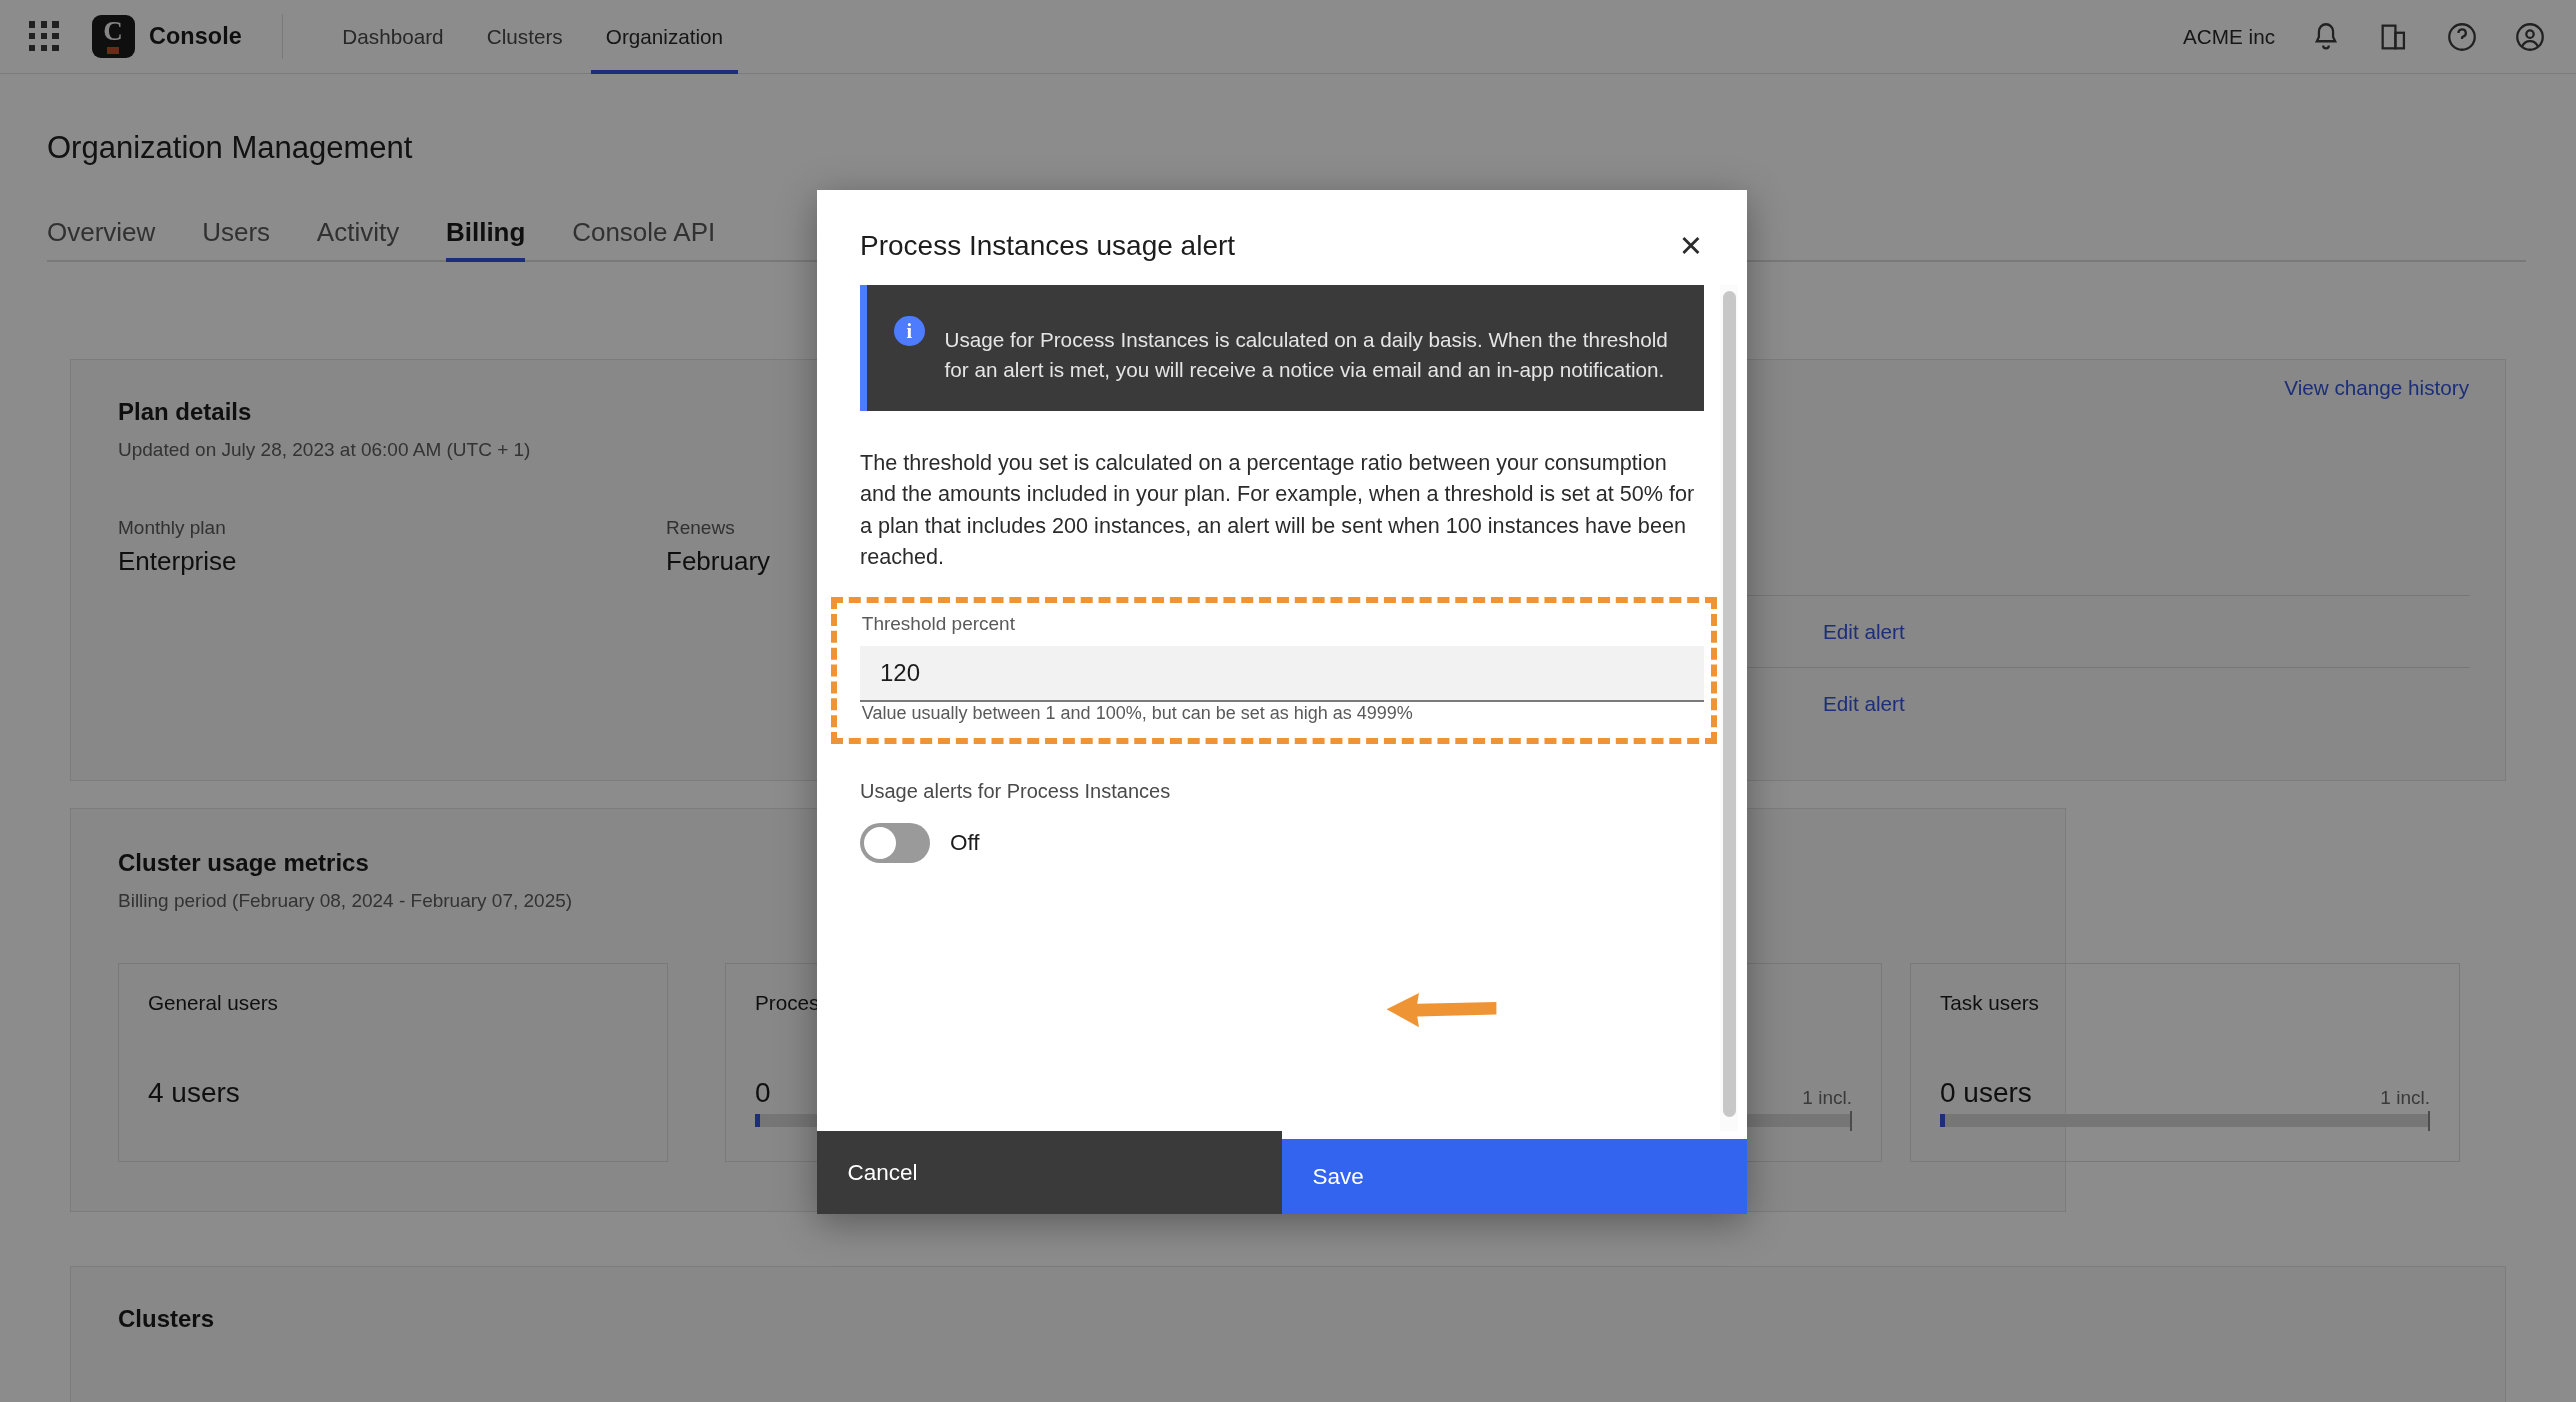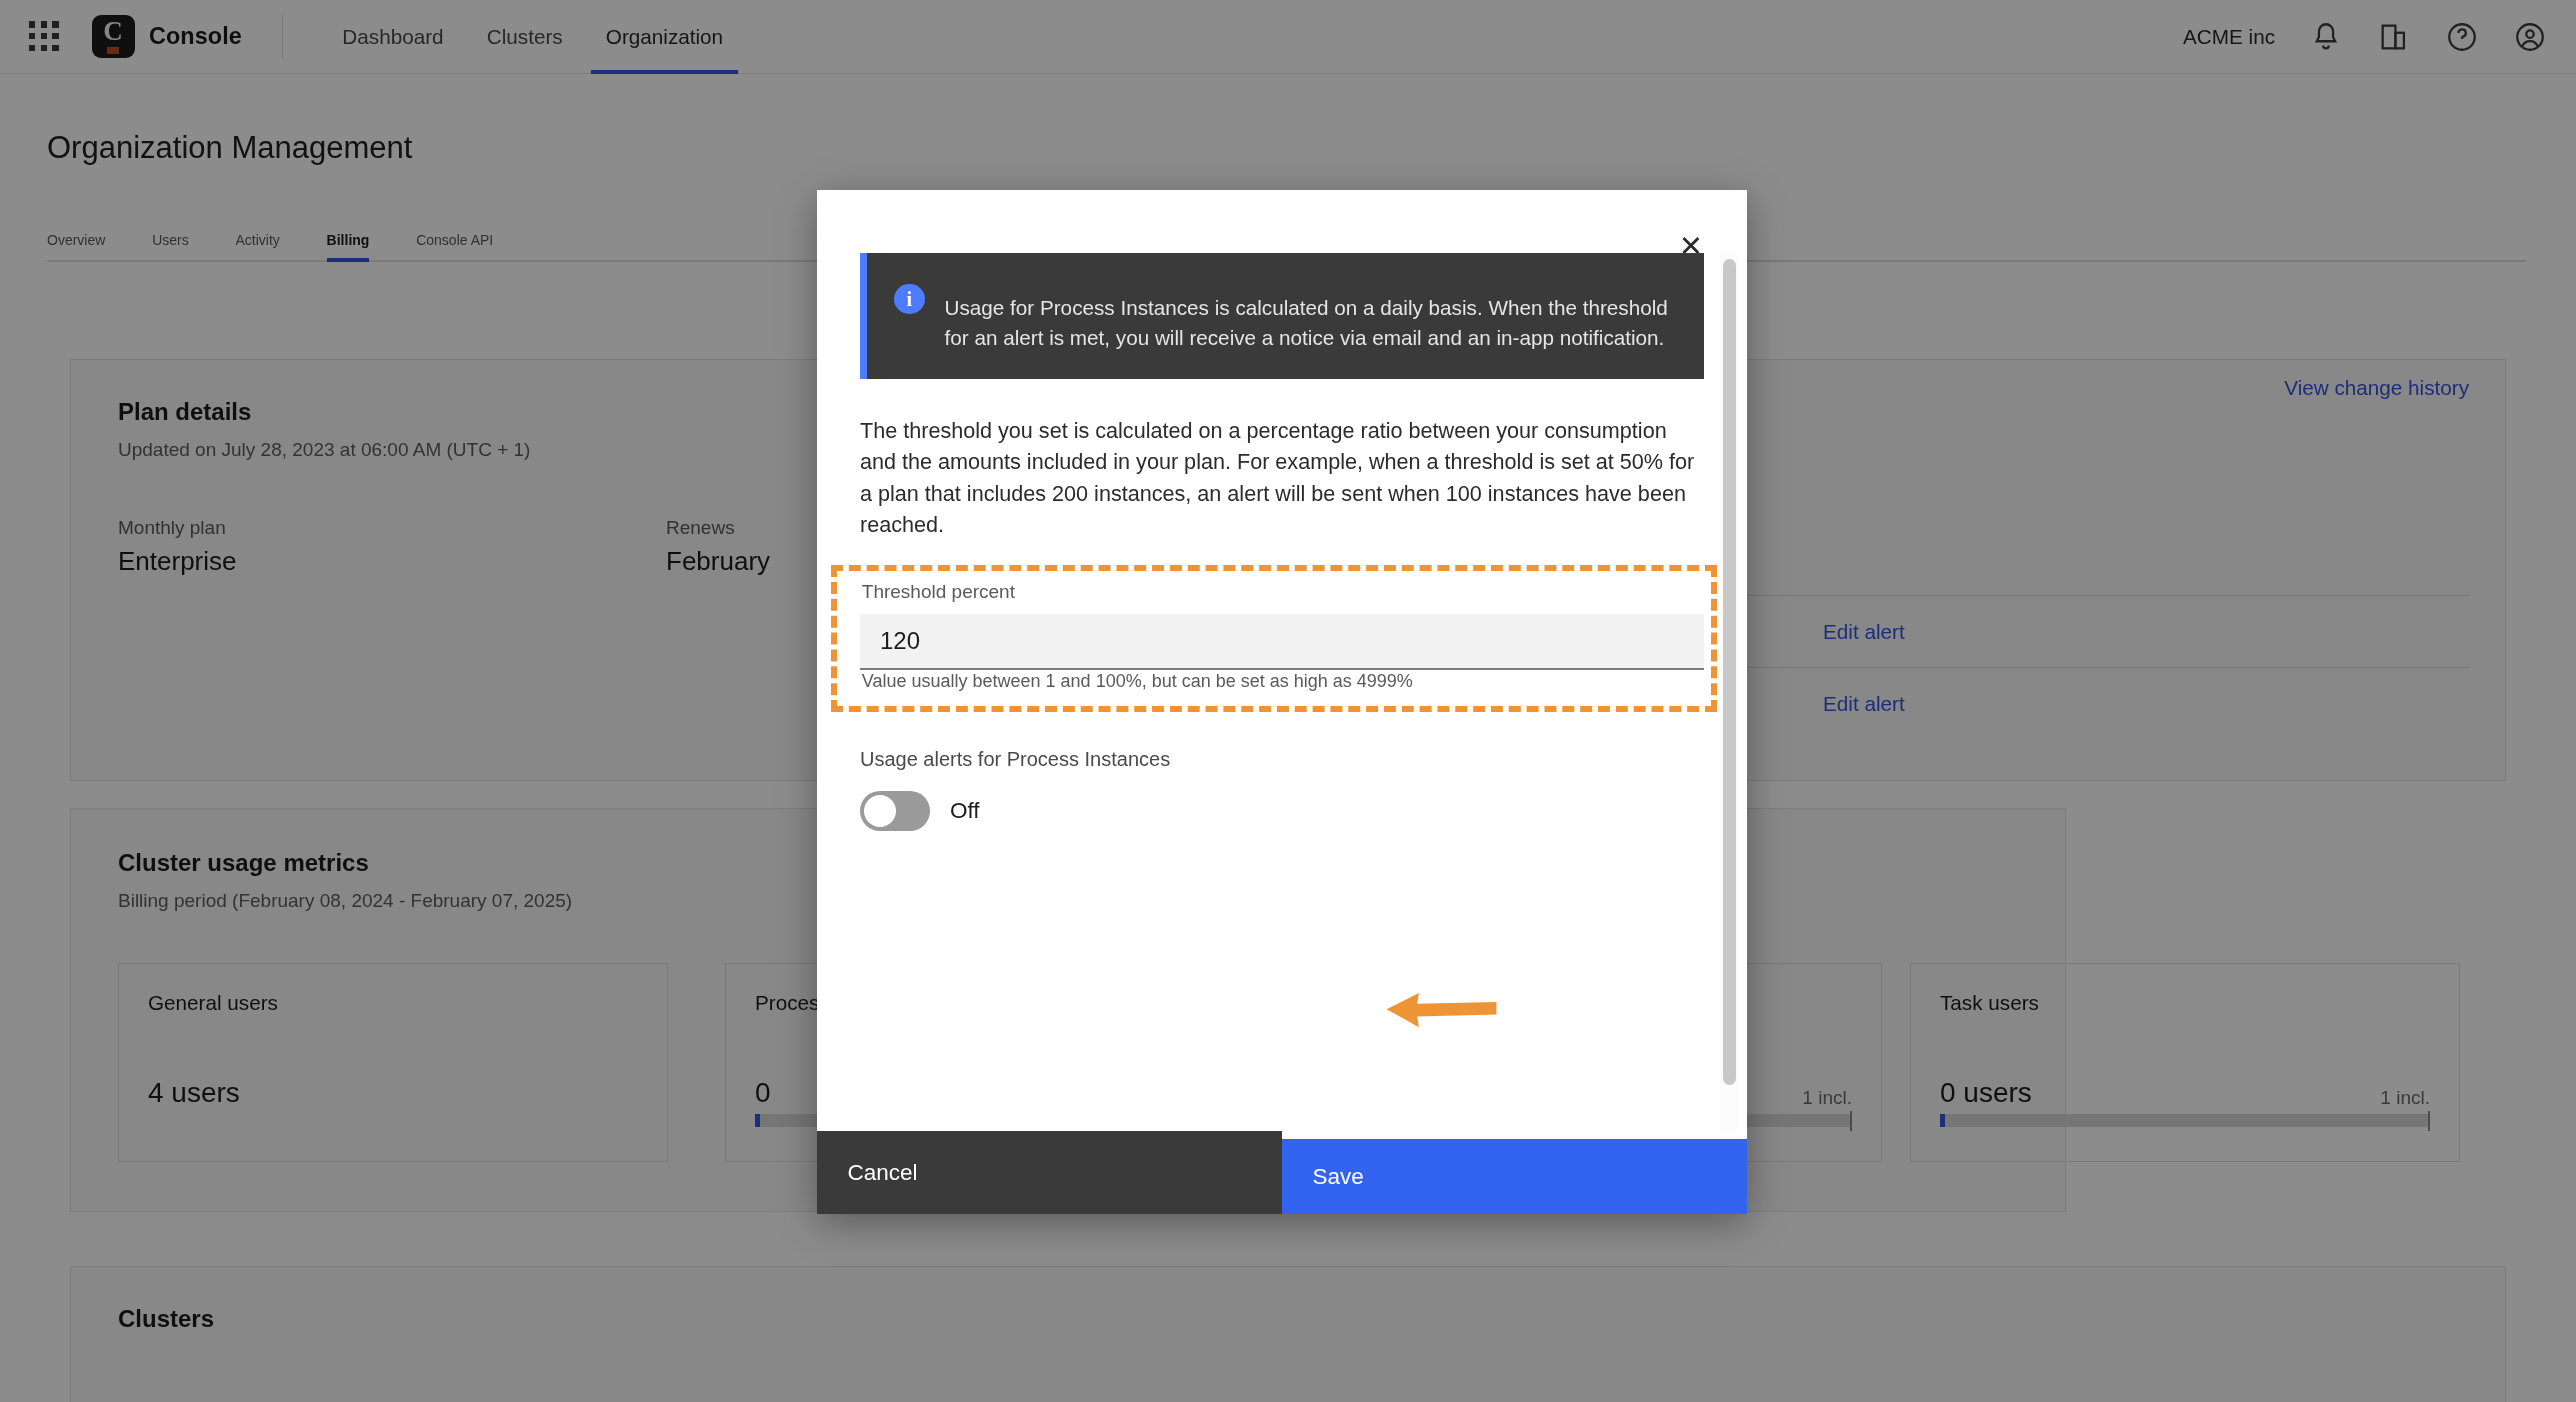--- a/index.html
+++ b/index.html
@@ -45,21 +45,21 @@
   .org-name { font-size: 20.7px; color: #2b2b2b; }
   .nav-ic { width: 34px; height: 34px; color: #3d3d3d; display: block; }
 
   
   .page-title { position: absolute; top: 130px; left: 47px;
      font-size: 31px; color: #222; font-weight: 400; }
   .page-tabs { position: absolute; top: 208px; left: 47px; width: 2479px;
      display: flex; align-items: flex-end; height: 54px; }
   .page-tabs::after { content:""; position:absolute; left:0; right:0; bottom:0;
      height:1.8px; background:#dcdcdc; }
-  .ptab { font-size: 14px; color: #5a5a5a; padding: 0 23.4px 14.4px 23.4px;
+  .ptab { font-size: 26px; color: #5a5a5a; padding: 0 23.4px 14.4px 23.4px;
      position: relative; cursor: pointer; }
   .ptab:first-child { padding-left: 0; }
   .ptab.active { color: #1d1d1d; font-weight: 700; }
   .ptab.active::after { content:""; position:absolute; left:23.4px; right:23.4px; bottom:0;
      height: 4.5px; background: #3355dd; z-index:2; }
   .ptab:first-child.active::after { left:0; }
 
   
   .card { position: absolute; background: #f7f7f7; border: 0.9px solid #e2e2e2; }
   #plan-card { left: 70px; top: 359px; width: 2436px; height: 422px; }
@@ -316,20 +316,21 @@
       <div style="padding:38px 47px 0 47px;">
         <div class="card-h">Clusters</div>
       </div>
     </div>
   </div>
 
   <div class="dim"></div>
 
   <div class="modal">
     <div class="modal-head">
+      <div class="modal-title">Process Instances usage alert</div>
       <div class="modal-close">✕</div>
     </div>
 
     <div class="modal-body">
       <div class="scrolltrack"></div>
       <div class="scrollthumb"></div>
 
       <div class="infobox">
         <div class="info-ic">i</div>
         <div>

